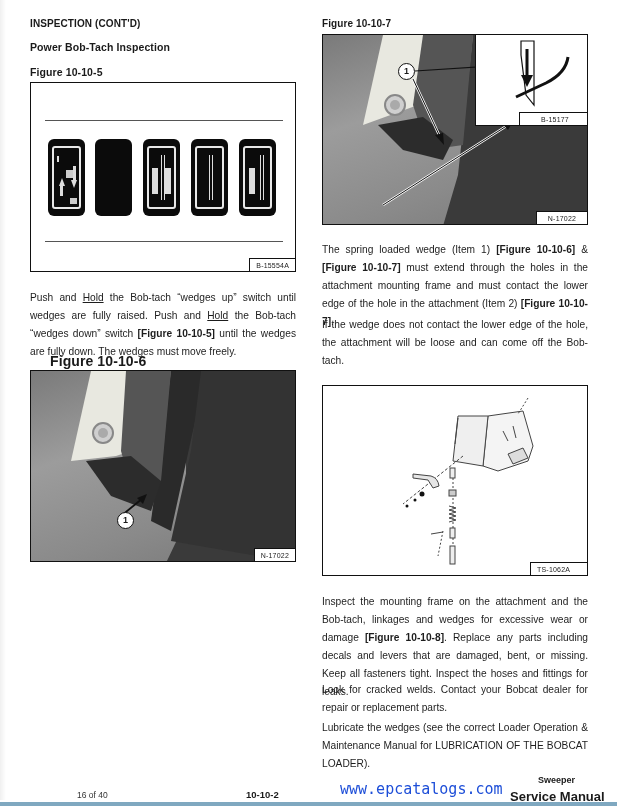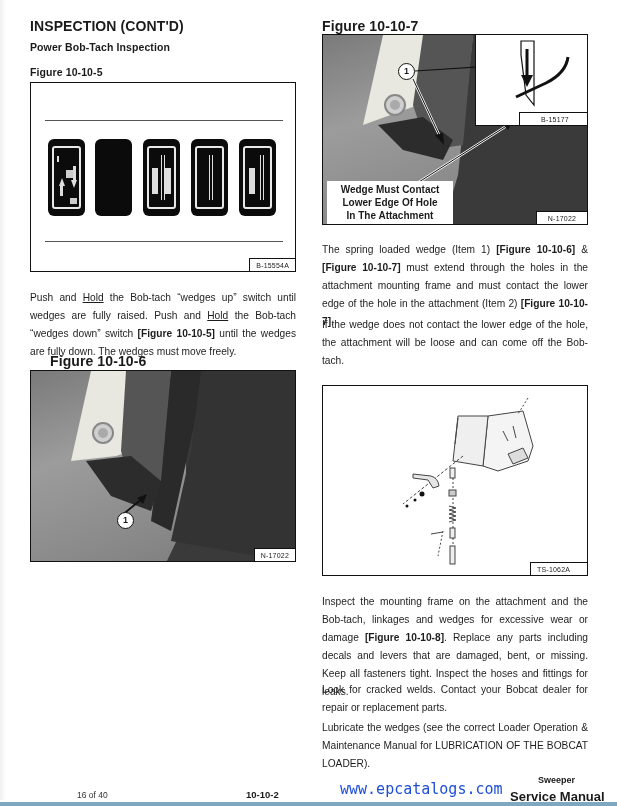--- a/index.html
+++ b/index.html
@@ -74,21 +74,21 @@
   }
 
   .footer-item { position: absolute; white-space: nowrap; }
 </style>
 </head>
 <body>
 
 <div class="page-edge-left"></div>
 
 <div class="col-left">
-  <div class="heading" style="top:18px; font-size:14px;">INSPECTION (CONT'D)</div>
+  <div class="heading" style="top:18px; font-size:10px;">INSPECTION (CONT'D)</div>
   <div class="heading" style="top:41px; font-size:10.5px;">Power Bob-Tach Inspection</div>
   <div class="heading" style="top:66px; font-size:10.5px;">Figure 10-10-5</div>
 
   <div class="figure-box" style="left:0; top:82px; width:266px; height:190px;">
     <div class="switch-panel">
 
       <div class="sw" style="left:3px;">
         <div class="sw-inner">
           <div style="position:absolute;left:3px;top:8px;width:2px;height:6px;background:#ddd;"></div>
           <div style="position:absolute;left:5px;top:30px;width:0;height:0;border-left:3px solid transparent;border-right:3px solid transparent;border-bottom:8px solid #ddd;"></div>
@@ -147,21 +147,21 @@
         <line x1="90" y1="145" x2="112" y2="127" stroke="#111" stroke-width="1.8"></line>
         <polygon points="116,123 106,127 112,133" fill="#111"></polygon>
       </svg>
       <div class="bubble" style="left:86px; top:141px;">1</div>
     </div>
     <div class="fig-label">N-17022</div>
   </div>
 </div>
 
 <div class="col-right">
-  <div class="heading" style="top:18px; font-size:14px;">Figure 10-10-7</div>
+  <div class="heading" style="top:18px; font-size:10px;">Figure 10-10-7</div>
 
   <div class="figure-box" style="left:0; top:34px; width:266px; height:191px;">
     <div class="photo">
       <svg width="266" height="191" viewBox="0 0 266 191" style="position:absolute;left:0;top:0;">
         <polygon points="150,0 266,0 266,191 120,191 135,140" fill="#3a3a3a"></polygon>
         <polygon points="60,0 110,0 95,70 40,90" fill="#e8e8e0"></polygon>
         <polygon points="100,0 150,0 140,110 105,115 90,70" fill="#555"></polygon>
         <polygon points="55,90 100,82 130,105 120,125 80,115" fill="#2c2c2c"></polygon>
         <circle cx="72" cy="70" r="10" fill="#cfcfcf" stroke="#888" stroke-width="2"></circle>
         <circle cx="72" cy="70" r="5" fill="#aaa"></circle>
@@ -178,25 +178,20 @@
       <div style="position:absolute; left:152px; top:0; width:114px; height:90px; background:#fff; border-left:1.5px solid #111; border-bottom:1.5px solid #111;">
         <svg width="114" height="90" viewBox="0 0 114 90" style="position:absolute;left:0;top:0;">
           <path d="M45,6 L58,6 L58,70 L50,60 L45,20 Z" fill="#fff" stroke="#111" stroke-width="1.2"></path>
           <line x1="51" y1="14" x2="51" y2="42" stroke="#111" stroke-width="3"></line>
           <polygon points="45,40 57,40 51,52" fill="#111"></polygon>
           <path d="M40,62 L70,48 Q90,38 92,22" fill="none" stroke="#111" stroke-width="3"></path>
         </svg>
         <div class="fig-label" style="width:58px; text-align:center;">B-15177</div>
       </div>
       <div class="bubble" style="left:75px; top:28px;">1</div>
-      <div class="callout" style="left:4px; top:146px; width:118px;">
-        <div>Wedge Must Contact</div>
-        <div>Lower Edge Of Hole</div>
-        <div>In The Attachment</div>
-      </div>
     </div>
     <div class="fig-label" style="width:38px; text-align:center;">N-17022</div>
   </div>
 
   <div class="para" style="top:241px; width:266px;"><span>The spring loaded wedge (Item 1) </span><b>[Figure 10-10-6]</b><span> &amp; </span><b>[Figure 10-10-7]</b><span> must extend through the holes in the attachment mounting frame and must contact the lower edge of the hole in the attachment (Item 2) </span><b>[Figure 10-10-7]</b><span>.</span></div>
 
   <div class="para" style="top:316px; width:266px;">If the wedge does not contact the lower edge of the hole, the attachment will be loose and can come off the Bob-tach.</div>
 
   <div class="heading" style="top:368px; font-size:10.5px;margin-top:16px;">Figure 10-10-8</div>
 

